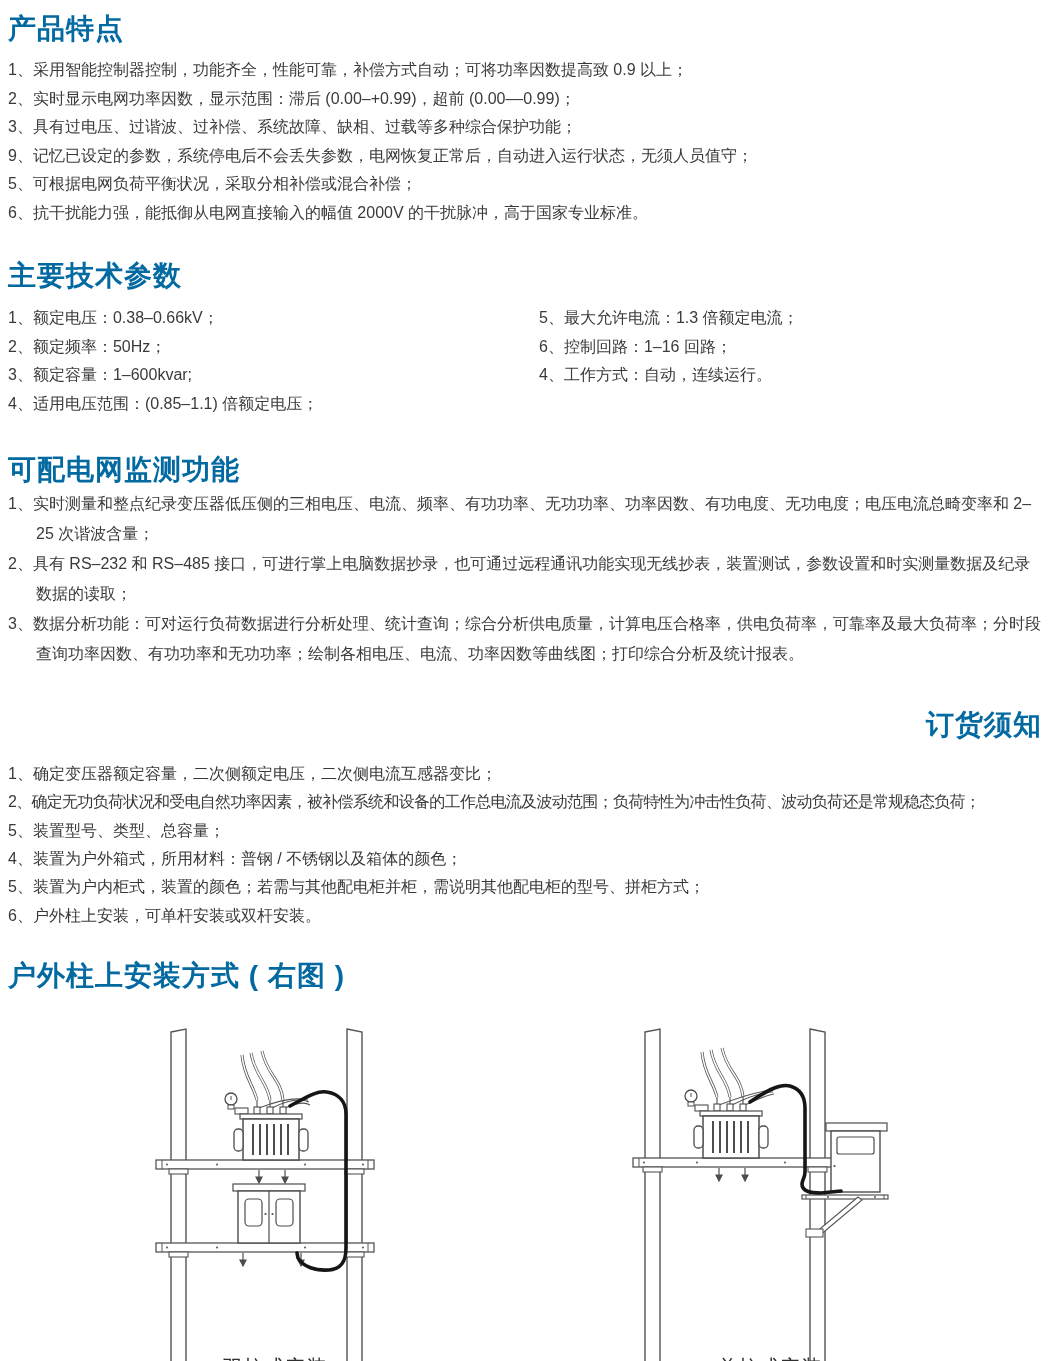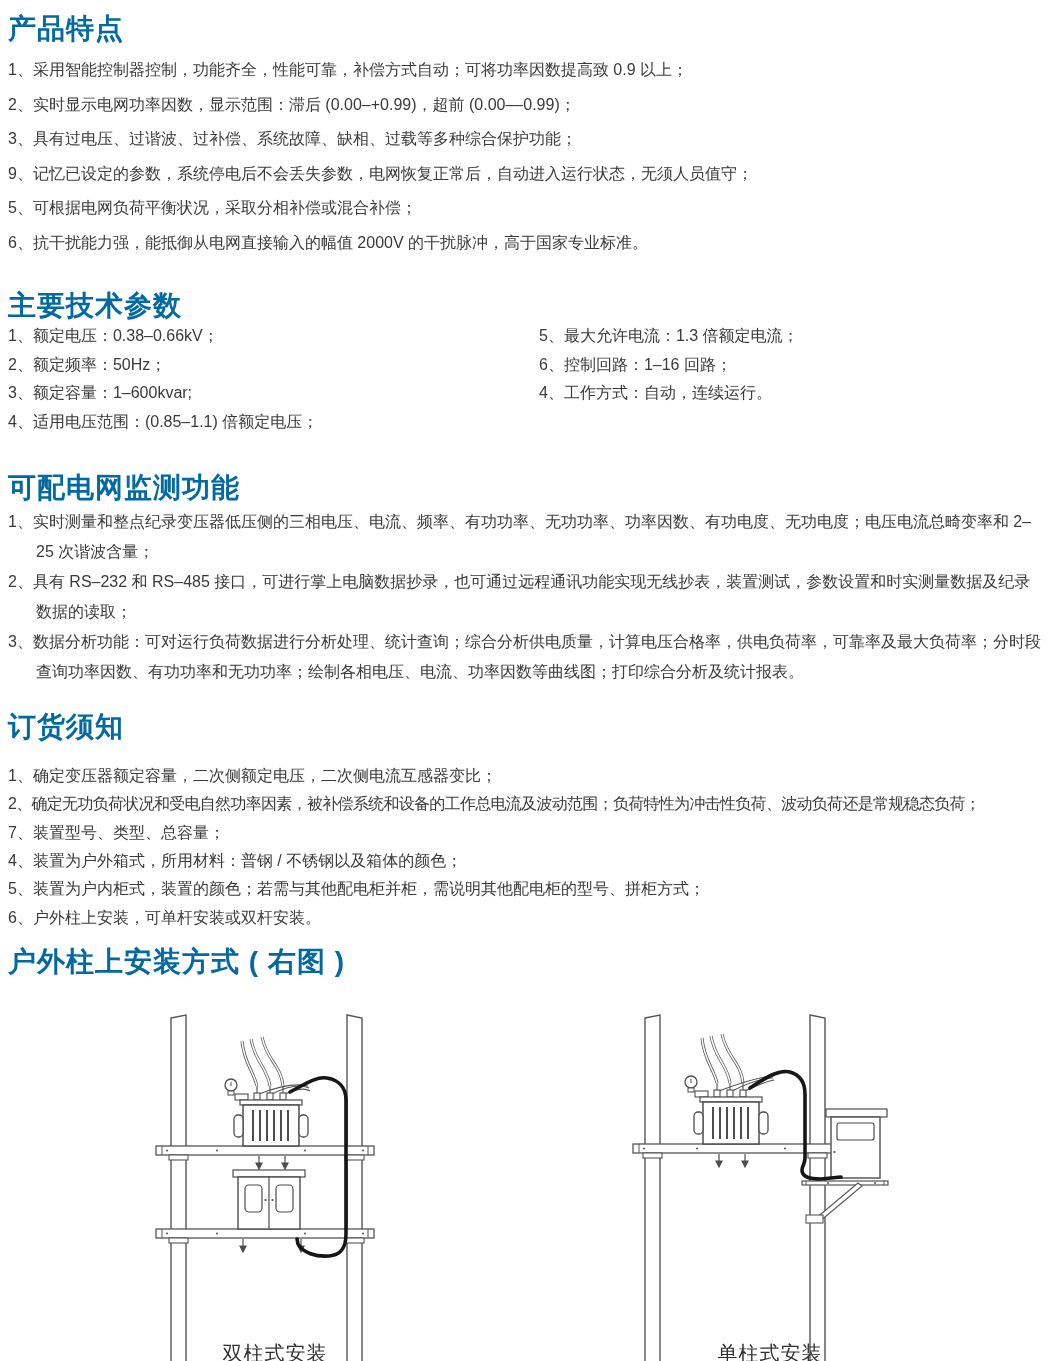--- a/index.html
+++ b/index.html
@@ -11,29 +11,29 @@
   }
   .page { padding:0 8px 0 8px; }
 
   .sec-title {
     color:#0369a1; font-size:28px; font-weight:600; letter-spacing:1px;
     line-height:1.15;
   }
   #title-features { padding-top:13px; }
   #title-params   { margin-top:33px; }
   #title-monitor  { margin-top:36px; }
-  #title-ordering { margin-top:24px; }
-  #title-install  { margin-top:14px; }
+  #title-ordering { margin-top:40px;text-align:right; }
+  #title-install  { margin-top:30px; }
 
   ul.plain { list-style:none; font-size:16px; }
   .feature-list { margin-top:11px; }
-  .feature-list li { line-height:28.5px; padding-left:28px; text-indent:-28px;margin-top:6px; }
+  .feature-list li { line-height:28.5px; padding-left:28px; text-indent:-28px; }
 
   .params-grid {
-    display:grid; grid-template-columns:531px 1fr;
+    margin-top:12px; display:grid; grid-template-columns:531px 1fr;
     font-size:16px;
   }
   .params-grid li { line-height:28.5px; }
 
   .monitor-list { margin-top:2px; }
   .monitor-list li { line-height:30px; padding-left:28px; text-indent:-28px; }
 
   .ordering-list { margin-top:19px; }
   .ordering-list li { line-height:28.4px; padding-left:26px; text-indent:-26px; }
   .ordering-list li.tight { letter-spacing:-0.7px; white-space:nowrap; }
@@ -82,21 +82,21 @@
   <ul class="plain monitor-list">
     <li>1、实时测量和整点纪录变压器低压侧的三相电压、电流、频率、有功功率、无功功率、功率因数、有功电度、无功电度；电压电流总畸变率和 2–25 次谐波含量；</li>
     <li>2、具有 RS–232 和 RS–485 接口，可进行掌上电脑数据抄录，也可通过远程通讯功能实现无线抄表，装置测试，参数设置和时实测量数据及纪录数据的读取；</li>
     <li>3、数据分析功能：可对运行负荷数据进行分析处理、统计查询；综合分析供电质量，计算电压合格率，供电负荷率，可靠率及最大负荷率；分时段查询功率因数、有功功率和无功功率；绘制各相电压、电流、功率因数等曲线图；打印综合分析及统计报表。</li>
   </ul>
 
   <h2 class="sec-title" id="title-ordering">订货须知</h2>
   <ul class="plain ordering-list">
     <li>1、确定变压器额定容量，二次侧额定电压，二次侧电流互感器变比；</li>
     <li class="tight">2、确定无功负荷状况和受电自然功率因素，被补偿系统和设备的工作总电流及波动范围；负荷特性为冲击性负荷、波动负荷还是常规稳态负荷；</li>
-    <li>7、装置型号、类型、总容量；</li>
+    <li>5、装置型号、类型、总容量；</li>
     <li>4、装置为户外箱式，所用材料：普钢 / 不锈钢以及箱体的颜色；</li>
     <li>5、装置为户内柜式，装置的颜色；若需与其他配电柜并柜，需说明其他配电柜的型号、拼柜方式；</li>
     <li>6、户外柱上安装，可单杆安装或双杆安装。</li>
   </ul>
 
   <h2 class="sec-title" id="title-install">户外柱上安装方式 ( 右图 )</h2>
 
   <div class="diagram-row">
 
     <figure class="diagram-fig fig-double">

